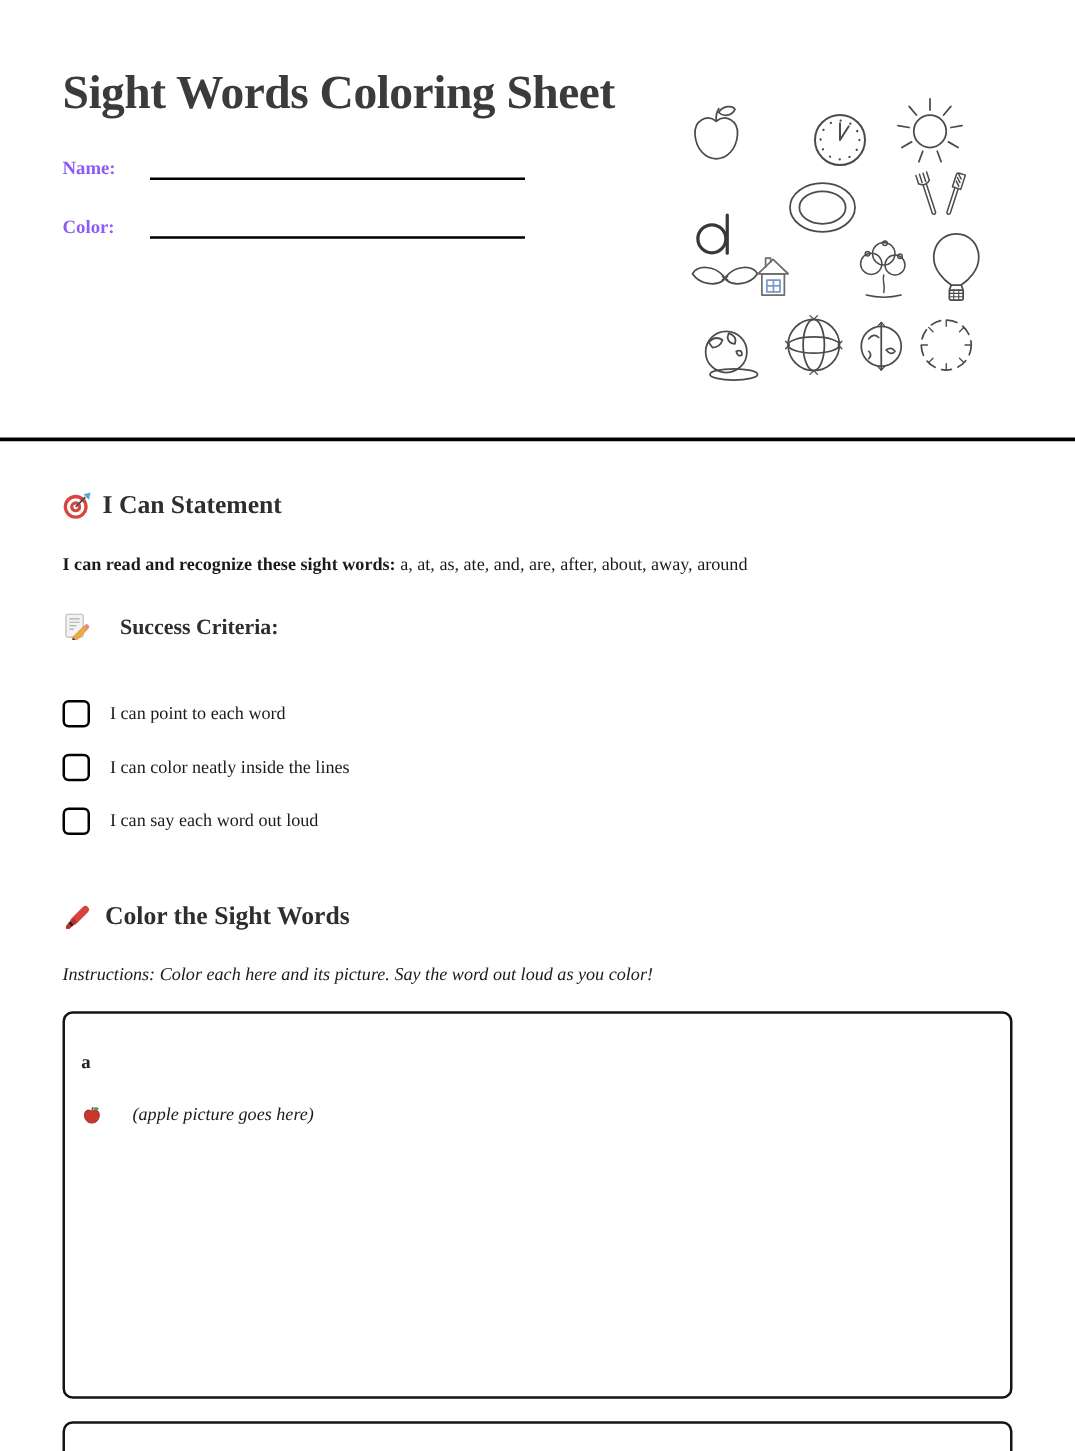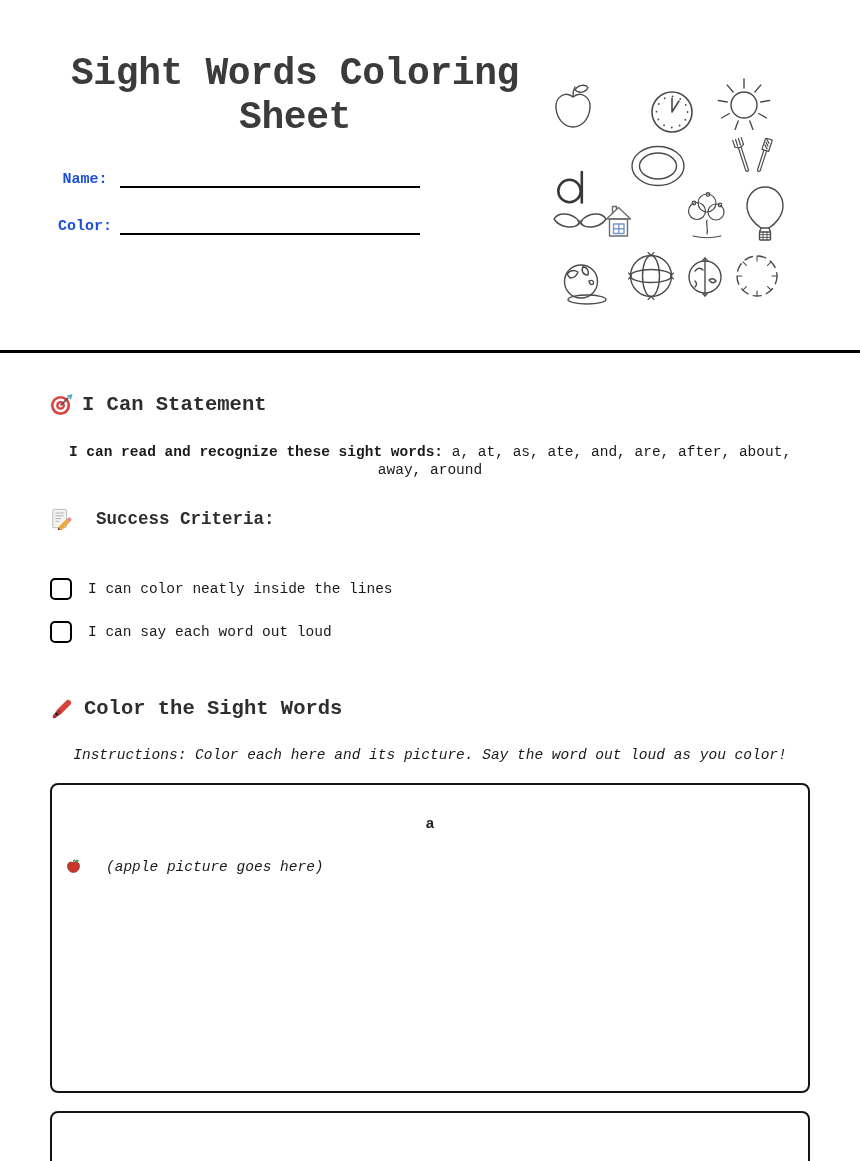--- a/index.html
+++ b/index.html
@@ -1,36 +1,35 @@
 <!DOCTYPE html>
 <html><head>
 <meta charset="utf-8">
 <style>
   html,body{margin:0;padding:0;background:#ffffff;}
   .page{
     position:relative;
     width:860px;height:1161px;
     background:#fff;
     overflow:hidden;
-    font-family:Liberation Mono, monospace;
+    font-family:Liberation Serif, serif;
     color:#1a1a1a;
-    text-align:center;
   }
   .content{padding:0 50px;}
 
   
   .header{position:relative;height:350px;box-sizing:border-box;padding-top:52px;}
   .title{
     margin:0;width:490px;
     font-size:38px;line-height:1.16;font-weight:700;
     color:#3b3b3b;letter-spacing:-0.4px;
   }
   .field-row{display:flex;align-items:flex-end;margin-top:26px;height:21px;}
   .field-row.first{margin-top:27px;}
-  .field-label{font-size:15px;font-weight:700;color:#1d4ed8;width:70px;}
+  .field-label{font-size:15px;font-weight:700;color:#8b5cf6;width:70px;}
   .write-line{width:300px;height:19px;border-bottom:2px solid #000;}
 
   .cluster{position:absolute;left:545px;top:75px;}
 
   .rule{border:none;border-top:3px solid #000;margin:0;}
 
   
   .section-h2{
     display:flex;align-items:center;gap:9px;
     margin:40px 0 0;font-size:20.5px;font-weight:700;color:#2e2e2e;
@@ -228,20 +227,24 @@
           <path d="M9 21.5 L8 25.5 L12 24.5 Z" fill="#5d4037"></path>
           <path d="M18.5 12 L21.5 15 L23 13.5 Q24 12.5 23 11.5 L22 10.5 Q21 9.5 20 10.5 Z" fill="#e58a8a"></path>
         </svg>
       </span>
       <span>Success Criteria:</span>
     </h3>
 
     <div class="checklist">
       <div class="check-row">
         <div class="checkbox"></div>
+        <span class="check-label">I can point to each word</span>
+      </div>
+      <div class="check-row">
+        <div class="checkbox"></div>
         <span class="check-label">I can color neatly inside the lines</span>
       </div>
       <div class="check-row">
         <div class="checkbox"></div>
         <span class="check-label">I can say each word out loud</span>
       </div>
     </div>
 
     <h2 class="section-h2 color-h2">
       <span class="hicon">

